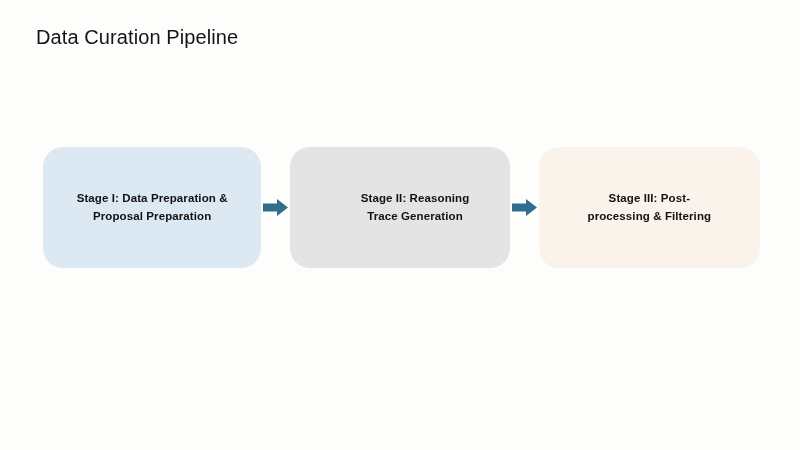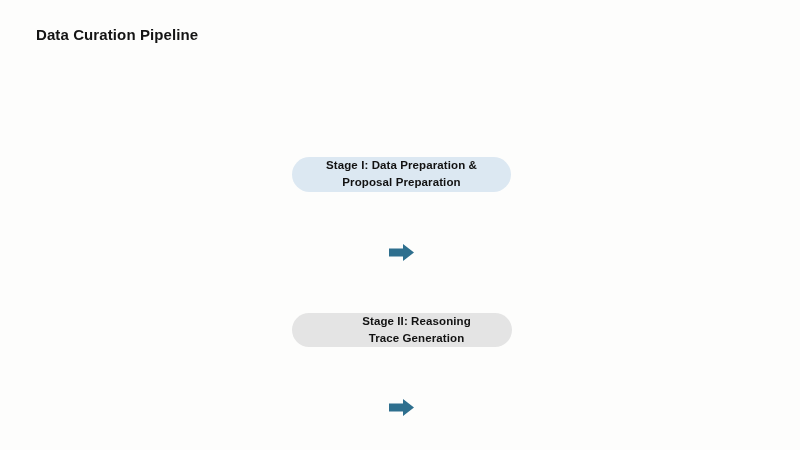--- a/index.html
+++ b/index.html
@@ -18,36 +18,36 @@
     position: relative;
     width: 800px;
     height: 450px;
   }
 
   
   .page-title {
     position: absolute;
     left: 36px;
     top: 26px;
-    font-size: 15px;
-    font-weight: 700;
+    font-size: 20px;
+    font-weight: 400;
     color: #141414;
     letter-spacing: 0.1px;
     white-space: nowrap;
   }
 
   
   .pipeline {
     position: absolute;
     left: 43px;
-    top: 157px;
+    top: 147px;
     width: 717px;
     height: 121px;
     display: flex;
-    flex-direction: column;
+    flex-direction: row;
     align-items: center;
   }
 
   .stage-box {
     height: 121px;
     border-radius: 20px;
     display: flex;
     align-items: center;
     justify-content: center;
     box-sizing: border-box;
@@ -107,15 +107,21 @@
         <span>Trace Generation</span>
       </div>
     </div>
 
     <div class="connector">
       <svg width="25" height="17" viewBox="0 0 25 17" aria-hidden="true">
         <polygon points="0,4.5 14,4.5 14,0 25,8.5 14,17 14,12.5 0,12.5" fill="#2e6f8e"></polygon>
       </svg>
     </div>
 
+    <div class="stage-box s3">
+      <div class="stage-label">
+        <span>Stage III: Post-</span><br>
+        <span>processing &amp; Filtering</span>
+      </div>
+    </div>
 
   </div>
 </div>
 
 </body></html>

